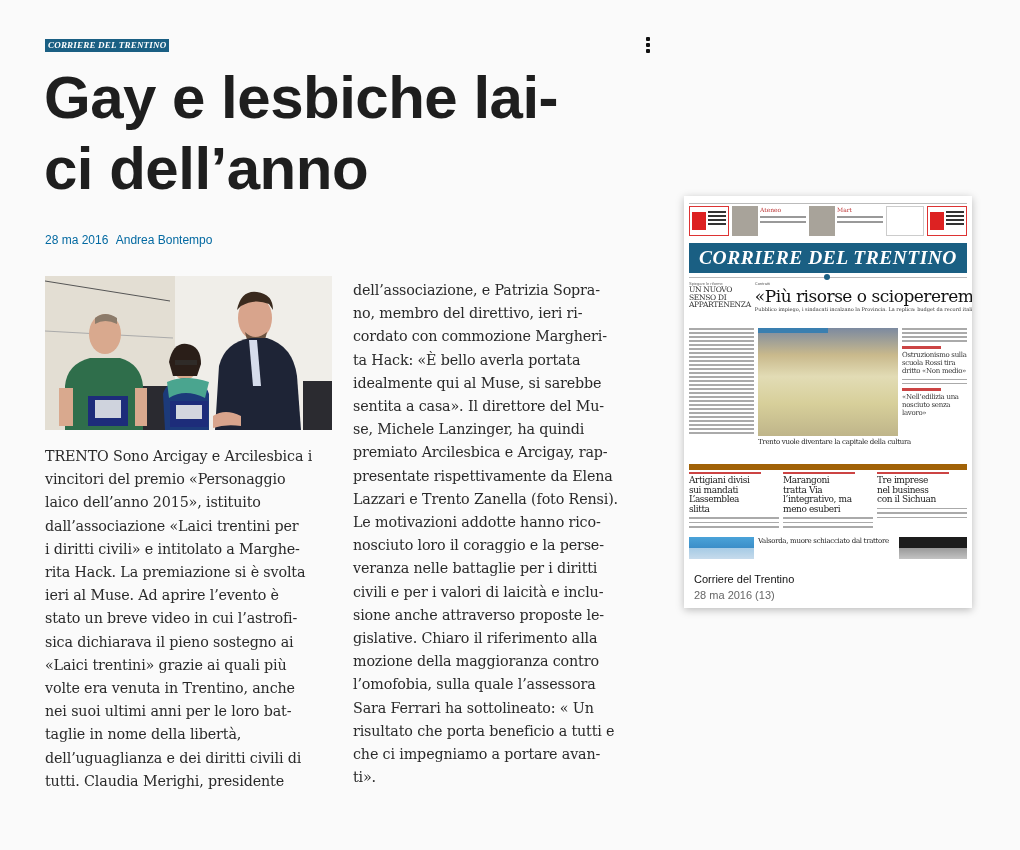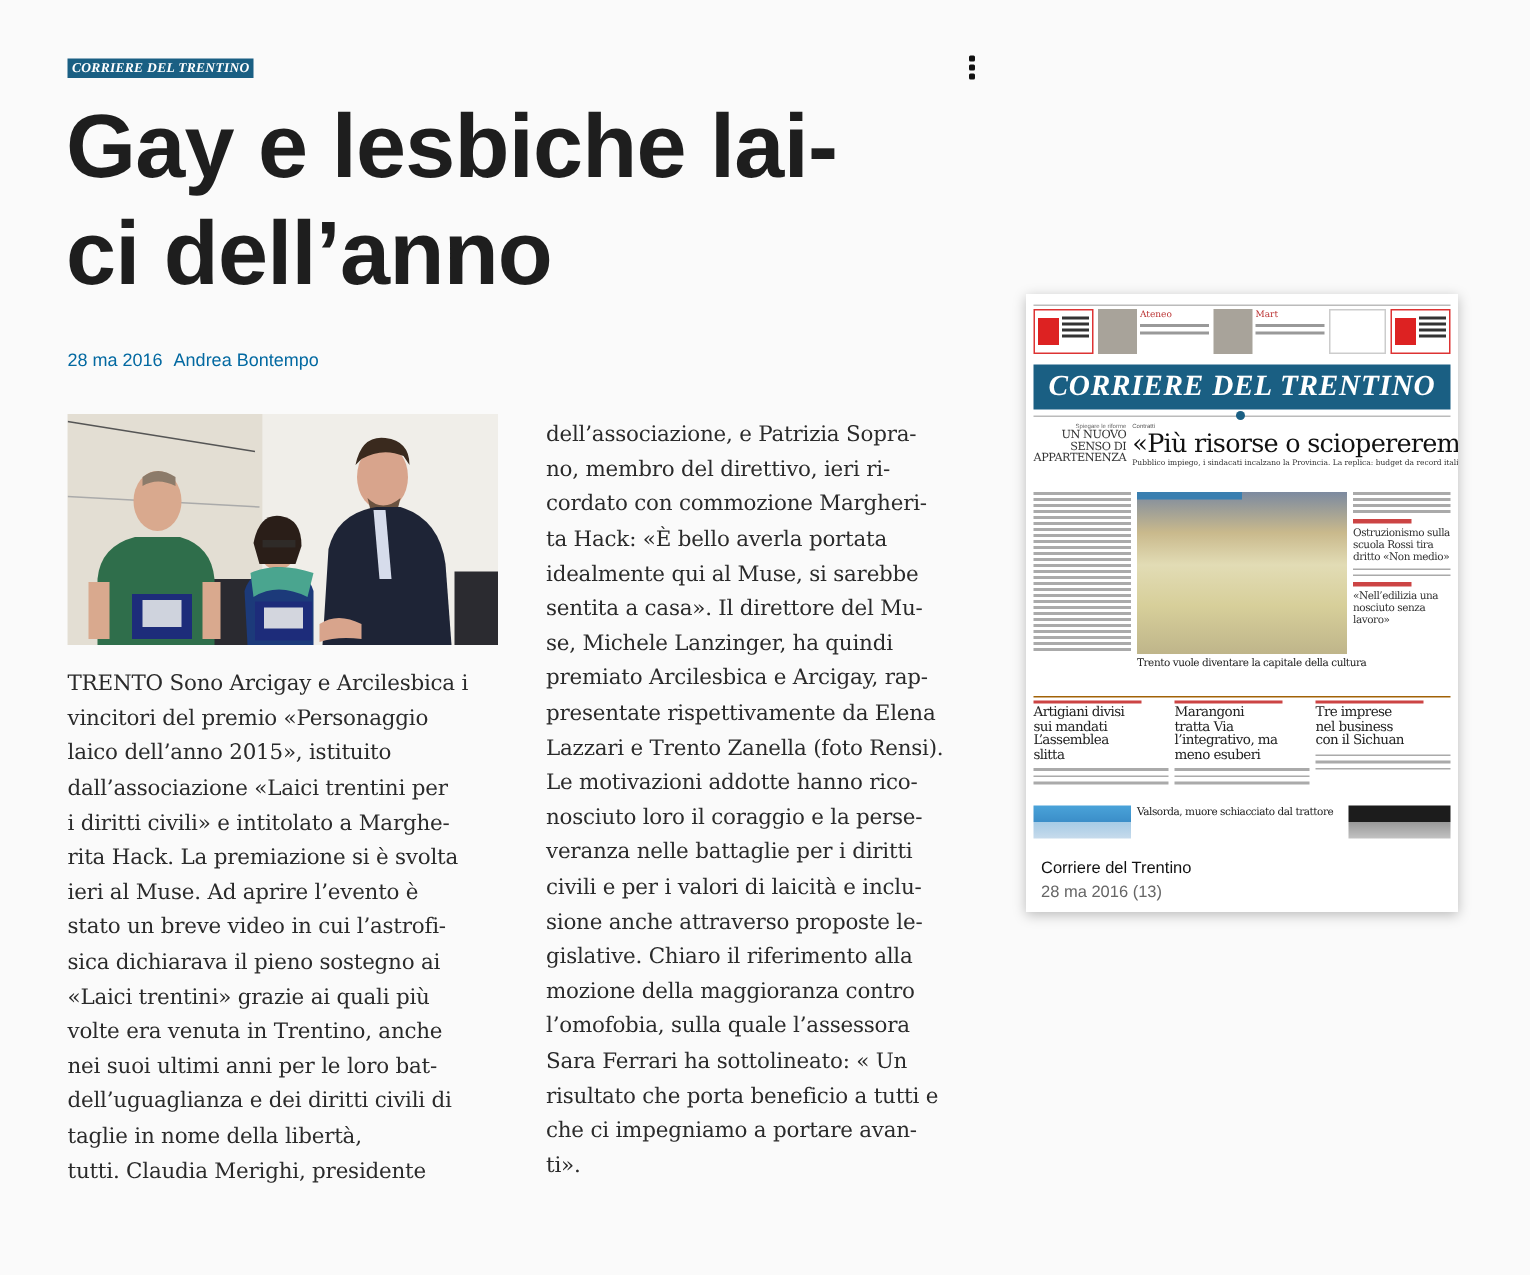--- a/index.html
+++ b/index.html
@@ -45,21 +45,21 @@
     background: #e9e6df; overflow: hidden;
   }
 
   .col {
     position: absolute; width: 300px;
     font-family: "DejaVu Serif", serif; font-size: 14.3px; line-height: 23.2px; color: #2a2a2a;
     letter-spacing: -0.15px;
   }
   .col .line { display: block; white-space: nowrap; }
   .col-left { left: 45px; top: 445px; }
-  .col-right { left: 364px; top: 279px; }
+  .col-right { left: 353px; top: 279px; }
 
   .paper-card {
     position: absolute; left: 684px; top: 196px; width: 288px; height: 412px;
     background: #fff; box-shadow: 0 2px 8px rgba(0,0,0,0.25);
     overflow: hidden; cursor: pointer;
   }
   .paper-inner { position: absolute; left: 5px; top: 4px; width: 278px; height: 404px; }
 
   .pp-topstrip { height: 4px; border-bottom: 1px solid #bbb; margin-bottom: 2px; }
   .pp-adrow { display: flex; height: 30px; gap: 3px; }
@@ -75,41 +75,41 @@
 
   .pp-masthead {
     margin-top: 7px; height: 30px; background: #1a5f83; color: #fff;
     font-family: "Liberation Serif", serif; font-weight: bold; font-style: italic;
     font-size: 19.5px; line-height: 30px; text-align: center; letter-spacing: 0.5px;
   }
   .pp-sep { height: 5px; border-bottom: 1px solid #bbb; position: relative; margin-bottom: 3px; }
   .pp-sep .c { position: absolute; left: 135px; top: 1px; width: 6px; height: 6px; border-radius: 50%; background: #1a5f83; }
 
   .pp-top { display: flex; gap: 4px; height: 44px; }
-  .pp-leftcol { width: 65px; text-align: right; }
+  .pp-leftcol { width: 65px; }
   .pp-leftcol .k { font-size: 4px; color: #666; height: 5px; }
   .pp-leftcol .h { font-family: "DejaVu Serif", serif; font-size: 7.5px; line-height: 7.5px; color: #333; letter-spacing: -0.3px; }
   .pp-main { flex: 1; }
   .pp-main .k { font-size: 4px; color: #555; height: 5px; }
   .pp-main .h { font-family: "DejaVu Serif", serif; font-size: 17px; line-height: 20px; color: #111; letter-spacing: -0.5px; white-space: nowrap; }
   .pp-main .s { font-family: "DejaVu Serif", serif; font-size: 5px; color: #333; white-space: nowrap; }
 
   .pp-mid { display: flex; gap: 4px; height: 136px; margin-top: 3px; }
   .pp-textcol { width: 65px; }
   .pp-textcol .l, .pp-side .l { height: 1.5px; background: #aaa; margin-bottom: 2.5px; }
   .pp-photo { width: 140px; position: relative; }
   .pp-photo .img { height: 108px; background:
       linear-gradient(180deg, #7c8aa0 0%, #c9b98c 25%, #e2dcb5 45%, #d7cf9a 70%, #bfb58a 100%); position: relative; }
   .pp-photo .img .cap { position: absolute; left: 0; top: 0; height: 5px; width: 70px; background: #3a7fb0; }
   .pp-photo .h { font-family: "DejaVu Serif", serif; font-size: 7px; color: #222; margin-top: 2px; white-space: nowrap; letter-spacing: -0.3px; }
   .pp-side { flex: 1; }
   .pp-side .k { height: 3px; background: #c44; margin: 4px 0 2px; width: 60%; }
   .pp-side .h { font-family: "DejaVu Serif", serif; font-size: 7px; line-height: 8px; color: #333; letter-spacing: -0.3px; }
 
-  .pp-three { display: flex; gap: 4px; height: 70px; border-top: 1px solid #a16207; padding-top: 2px; }
+  .pp-three { display: flex; gap: 4px; height: 70px; border-top: 6px solid #a16207; padding-top: 2px; }
   .pp-three .c { flex: 1; }
   .pp-three .k { height: 2px; background: #c44; width: 80%; margin-bottom: 2px; }
   .pp-three .h { font-family: "DejaVu Serif", serif; font-size: 9px; line-height: 9.5px; color: #222; letter-spacing: -0.4px; white-space: nowrap; }
   .pp-three .l { height: 1.5px; background: #aaa; margin-top: 3px; }
 
   .pp-bottom { display: flex; gap: 4px; height: 22px; margin-top: 3px; }
   .pp-bottom .adl { width: 65px; background: linear-gradient(180deg,#4aa3d9,#2c79b8); }
   .pp-bottom .mid { flex: 1; font-family: "DejaVu Serif", serif; font-size: 7px; color: #222; white-space: nowrap; letter-spacing: -0.3px; }
   .pp-bottom .adr { width: 68px; background: #1c1c1c; }
 
@@ -189,22 +189,22 @@
   <span class="line">laico dell’anno 2015», istituito</span>
   <span class="line">dall’associazione «Laici trentini per</span>
   <span class="line">i diritti civili» e intitolato a Marghe-</span>
   <span class="line">rita Hack. La premiazione si è svolta</span>
   <span class="line">ieri al Muse. Ad aprire l’evento è</span>
   <span class="line">stato un breve video in cui l’astrofi-</span>
   <span class="line">sica dichiarava il pieno sostegno ai</span>
   <span class="line">«Laici trentini» grazie ai quali più</span>
   <span class="line">volte era venuta in Trentino, anche</span>
   <span class="line">nei suoi ultimi anni per le loro bat-</span>
+  <span class="line">taglie in nome della libertà,</span>
   <span class="line">dell’uguaglianza e dei diritti civili di</span>
-  <span class="line">taglie in nome della libertà,</span>
   <span class="line">tutti. Claudia Merighi, presidente</span>
 </div>
 
 <div class="col col-right">
   <span class="line">dell’associazione, e Patrizia Sopra-</span>
   <span class="line">no, membro del direttivo, ieri ri-</span>
   <span class="line">cordato con commozione Margheri-</span>
   <span class="line">ta Hack: «È bello averla portata</span>
   <span class="line">idealmente qui al Muse, si sarebbe</span>
   <span class="line">sentita a casa». Il direttore del Mu-</span>

